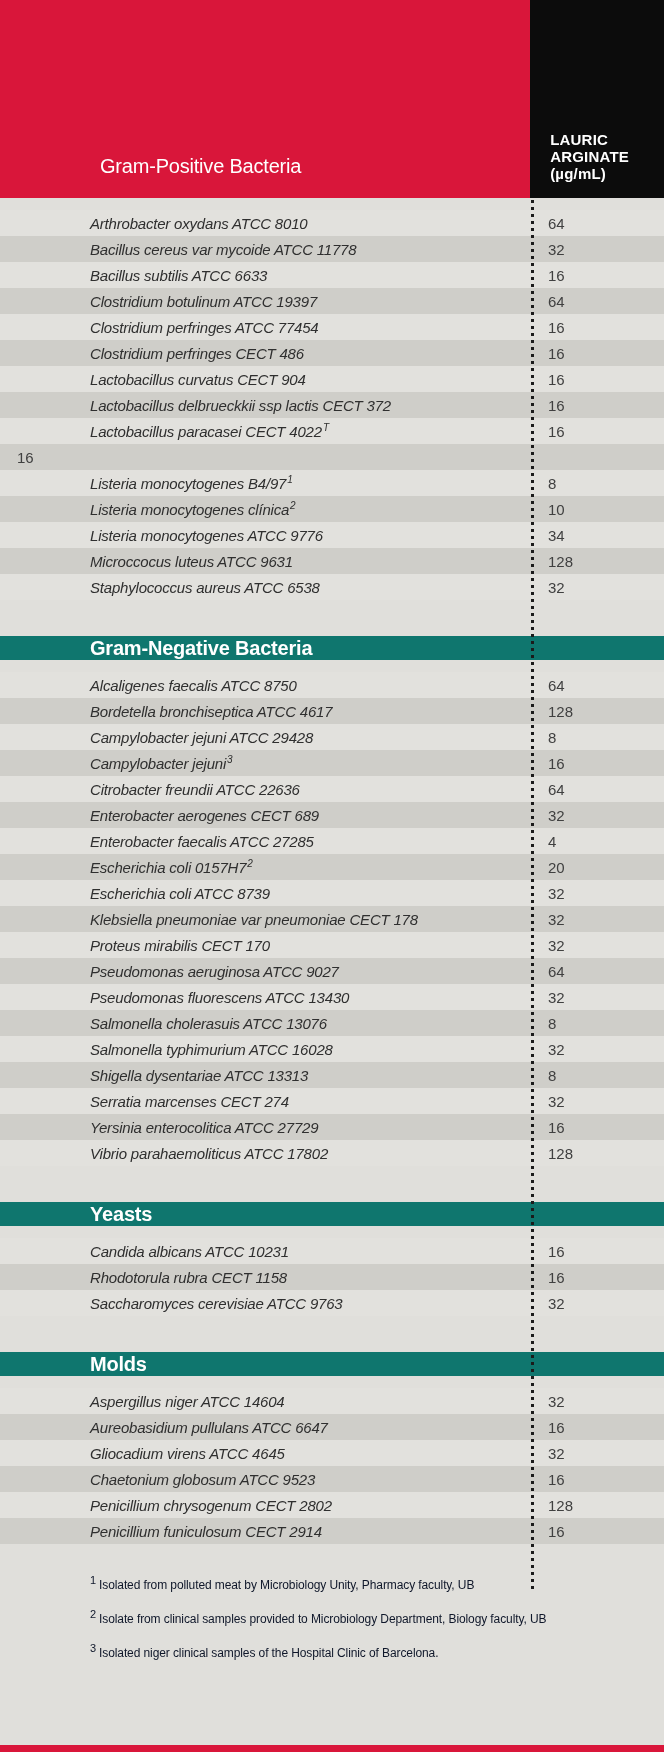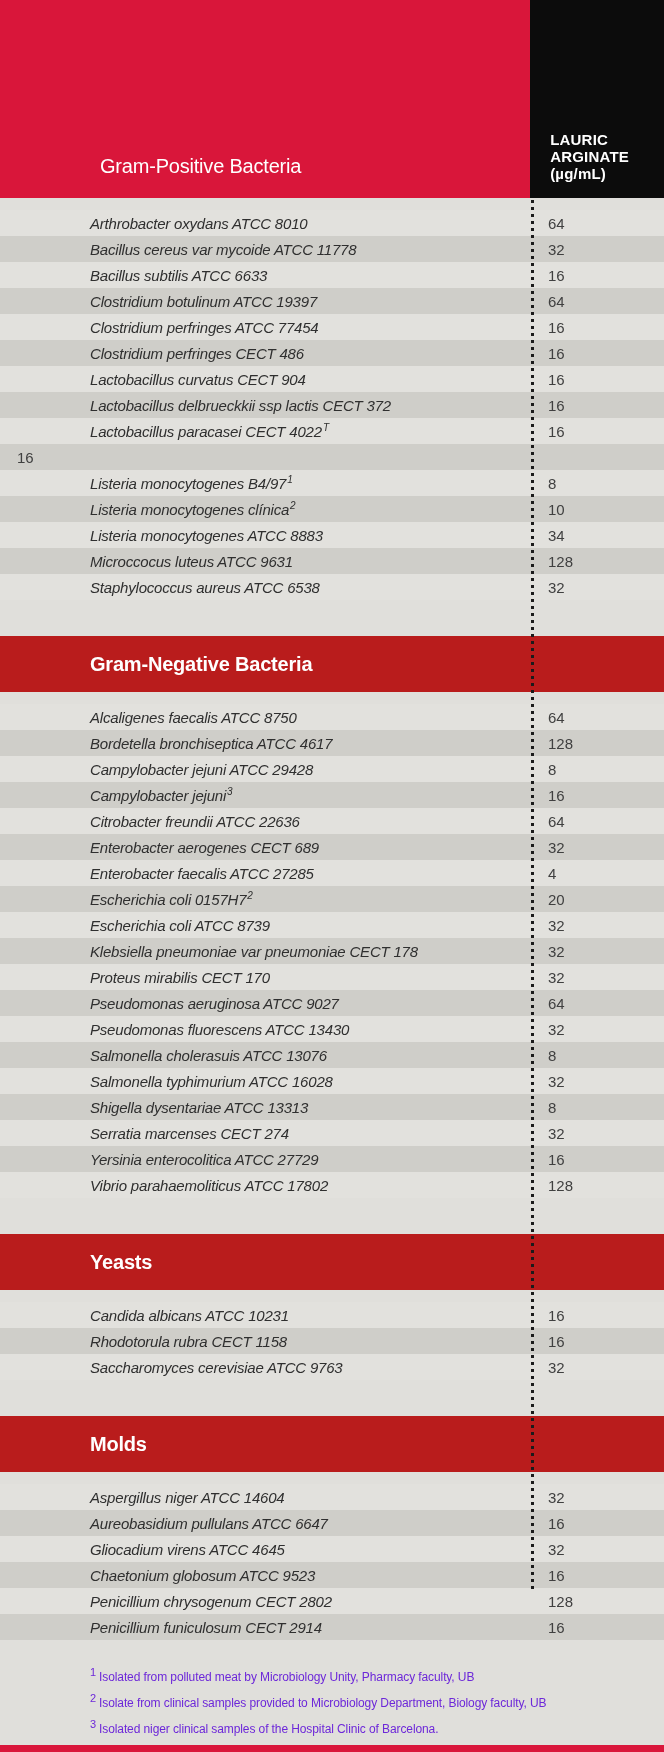--- a/index.html
+++ b/index.html
@@ -39,25 +39,25 @@
   .cell-name{
     flex:1;padding-left:90px;
     font-style:italic;font-size:15px;letter-spacing:-0.2px;
     color:#2F2F2F;white-space:nowrap;
   }
   .cell-name sup{font-size:10px;font-style:italic;margin-left:1px;}
   .cell-value{
     width:133px;box-sizing:border-box;padding-left:17px;
     font-size:15px;color:#404040;
   }
-  .band{margin-top:36px;height:56px;background:#b91c1c;display:flex;align-items:center;}
+  .band{margin-top:36px;height:24px;background:#0f766e;display:flex;align-items:center;}
   .band-title{padding-left:90px;color:#ffffff;font-size:20px;font-weight:bold;letter-spacing:-0.2px;}
   
   .footnotes{margin-top:22px;padding-left:90px;}
-  .footnote{font-size:12px;line-height:21px;color:#6d28d9;letter-spacing:-0.1px;}
+  .footnote{font-size:12px;line-height:29px;color:#0f172a;letter-spacing:-0.1px;}
   .footnote sup{font-size:11px;margin-right:3px;}
   
   .bottom-bar{position:absolute;left:0;bottom:0;width:664px;height:7px;background:#D9163A;}
 </style>
 </head>
 <body>
 
 <div class="page">
 
   <div class="hero">
@@ -116,21 +116,21 @@
         </div>
         <div class="row">
           <div class="cell-name"><span>Listeria monocytogenes B4/97</span><sup>1</sup></div>
           <div class="cell-value">8</div>
         </div>
         <div class="row">
           <div class="cell-name"><span>Listeria monocytogenes clínica</span><sup>2</sup></div>
           <div class="cell-value">10</div>
         </div>
         <div class="row">
-          <div class="cell-name"><span>Listeria monocytogenes ATCC 8883</span></div>
+          <div class="cell-name"><span>Listeria monocytogenes ATCC 9776</span></div>
           <div class="cell-value">34</div>
         </div>
         <div class="row">
           <div class="cell-name"><span>Microccocus luteus ATCC 9631</span></div>
           <div class="cell-value">128</div>
         </div>
         <div class="row">
           <div class="cell-name"><span>Staphylococcus aureus ATCC 6538</span></div>
           <div class="cell-value">32</div>
         </div>

